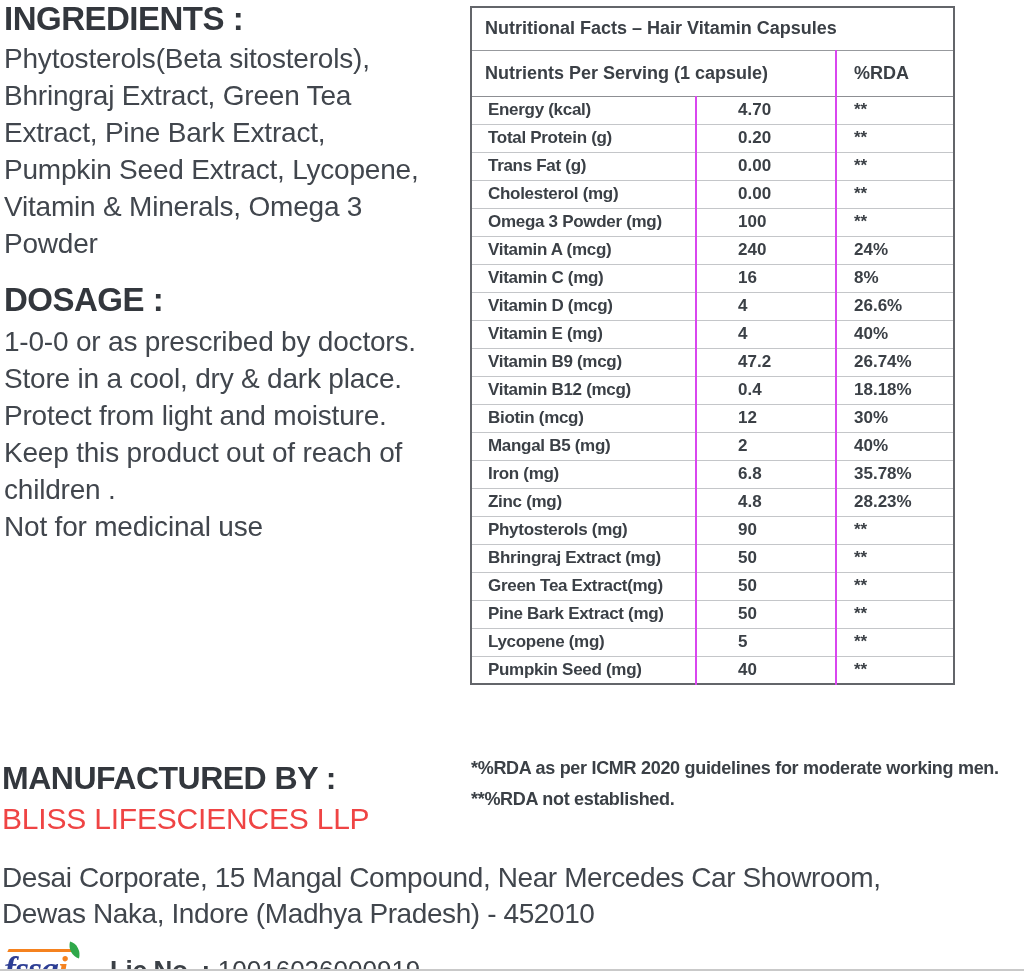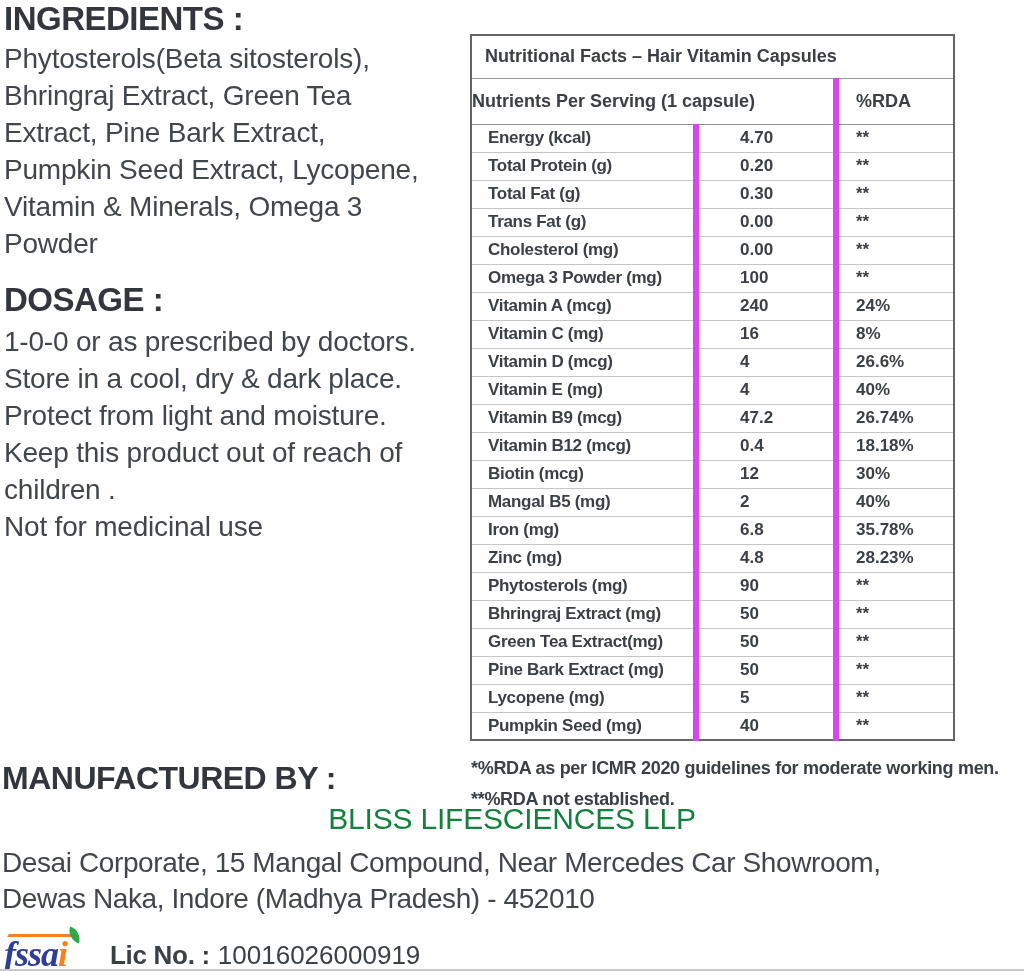--- a/index.html
+++ b/index.html
@@ -21,51 +21,51 @@
   
   #left-col { position:absolute; left:4px; top:-2px; width:468px; }
   #left-col .gap1 { margin-top:16px; }
   #left-col h1.sub { margin-top:15px; line-height:46px; }
 
   
   #nutrition-table {
     position:absolute; left:470px; top:6px; width:483px;
     border-collapse:collapse; table-layout:fixed;
     border:2px solid #63656a;
-    font-weight:bold; color:#3b4046;margin-top:28px;
+    font-weight:bold; color:#3b4046;
   }
   #nutrition-table td { vertical-align:middle; overflow:hidden; }
   tr.title-row td {
     height:43px; font-size:18px; padding-left:13px;
     border-bottom:1px solid #97999d;
   }
   tr.header-row td {
     height:46px; font-size:18px;
     border-bottom:1px solid #8d8f93;
   }
-  tr.header-row td.col-head { }
+  tr.header-row td.col-head { padding-left:13px; }
   tr.data-row td { height:28px; font-size:17px; border-bottom:1px solid #c4c6c9; }
   tr.data-row:last-child td { border-bottom:none; }
   td.name { padding-left:16px; letter-spacing:-0.3px; }
   td.val  { padding-left:41px; font-size:17.5px; }
   td.rda  { padding-left:17px; font-size:17.5px; }
-  .v-div  { border-left:6px solid #d946ef; }
+  .v-div  { border-left:2px solid #d946ef; }
 
   
   #footnotes {
     position:absolute; left:471px; top:753px; width:553px;
     font-size:18px; font-weight:bold; line-height:31px;
     letter-spacing:-0.3px; color:#3b4046;
   }
 
   
   #bottom { position:absolute; left:2px; top:756px; width:1020px; }
   #bottom h1 { font-size:32px; letter-spacing:-0.5px; line-height:44px; }
-  .company { font-size:30px; line-height:38px; color:#15803d; letter-spacing:-0.2px;text-align:center; }
-  .address { font-size:28px; line-height:36px; color:#41464d; letter-spacing:-0.4px; margin-top:7px; }
+  .company { font-size:30px; line-height:38px; color:#ef4444; letter-spacing:-0.2px; }
+  .address { font-size:28px; line-height:36px; color:#41464d; letter-spacing:-0.4px; margin-top:22px; }
 
   .license-row { display:flex; align-items:center; margin-top:14px; height:48px; }
   .lic { font-size:26px; margin-left:20px; color:#3b4046; }
   .lic b { letter-spacing:-0.3px; margin-right:8px; }
 
   
   .fssai {
     position:relative; width:88px; height:48px;
     font-family:"Liberation Serif", serif; font-style:italic; font-weight:bold;
   }
@@ -128,25 +128,20 @@
         <td class="name">Energy (kcal)</td>
         <td class="val v-div">4.70</td>
         <td class="rda v-div">**</td>
       </tr>
   <tr class="data-row">
         <td class="name">Total Protein (g)</td>
         <td class="val v-div">0.20</td>
         <td class="rda v-div">**</td>
       </tr>
   <tr class="data-row">
-        <td class="name">Total Fat (g)</td>
-        <td class="val v-div">0.30</td>
-        <td class="rda v-div">**</td>
-      </tr>
-  <tr class="data-row">
         <td class="name">Trans Fat (g)</td>
         <td class="val v-div">0.00</td>
         <td class="rda v-div">**</td>
       </tr>
   <tr class="data-row">
         <td class="name">Cholesterol (mg)</td>
         <td class="val v-div">0.00</td>
         <td class="rda v-div">**</td>
       </tr>
   <tr class="data-row">

